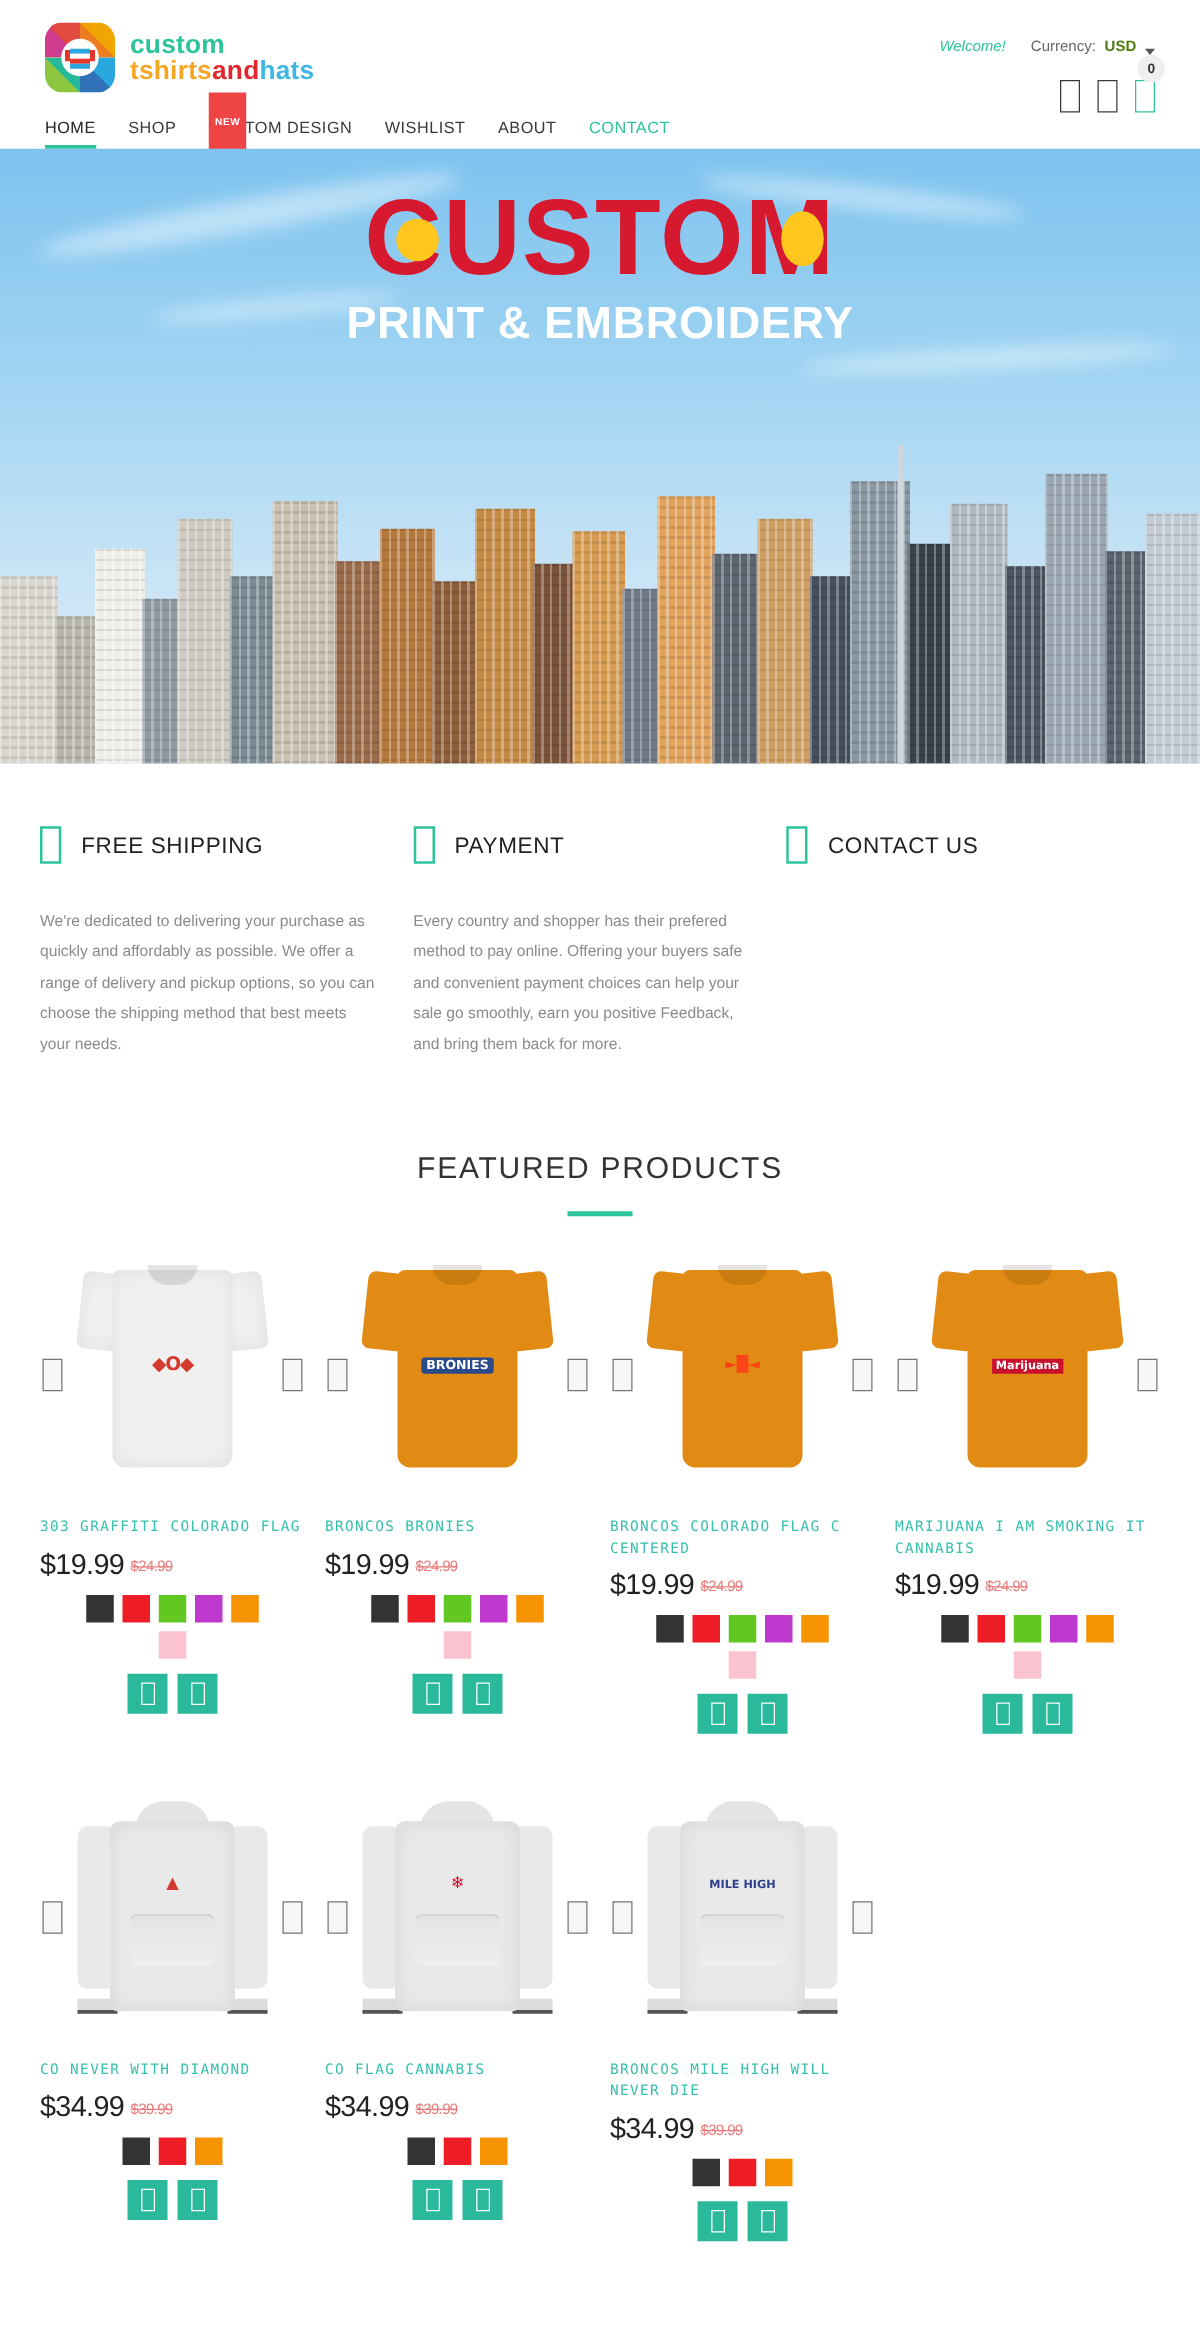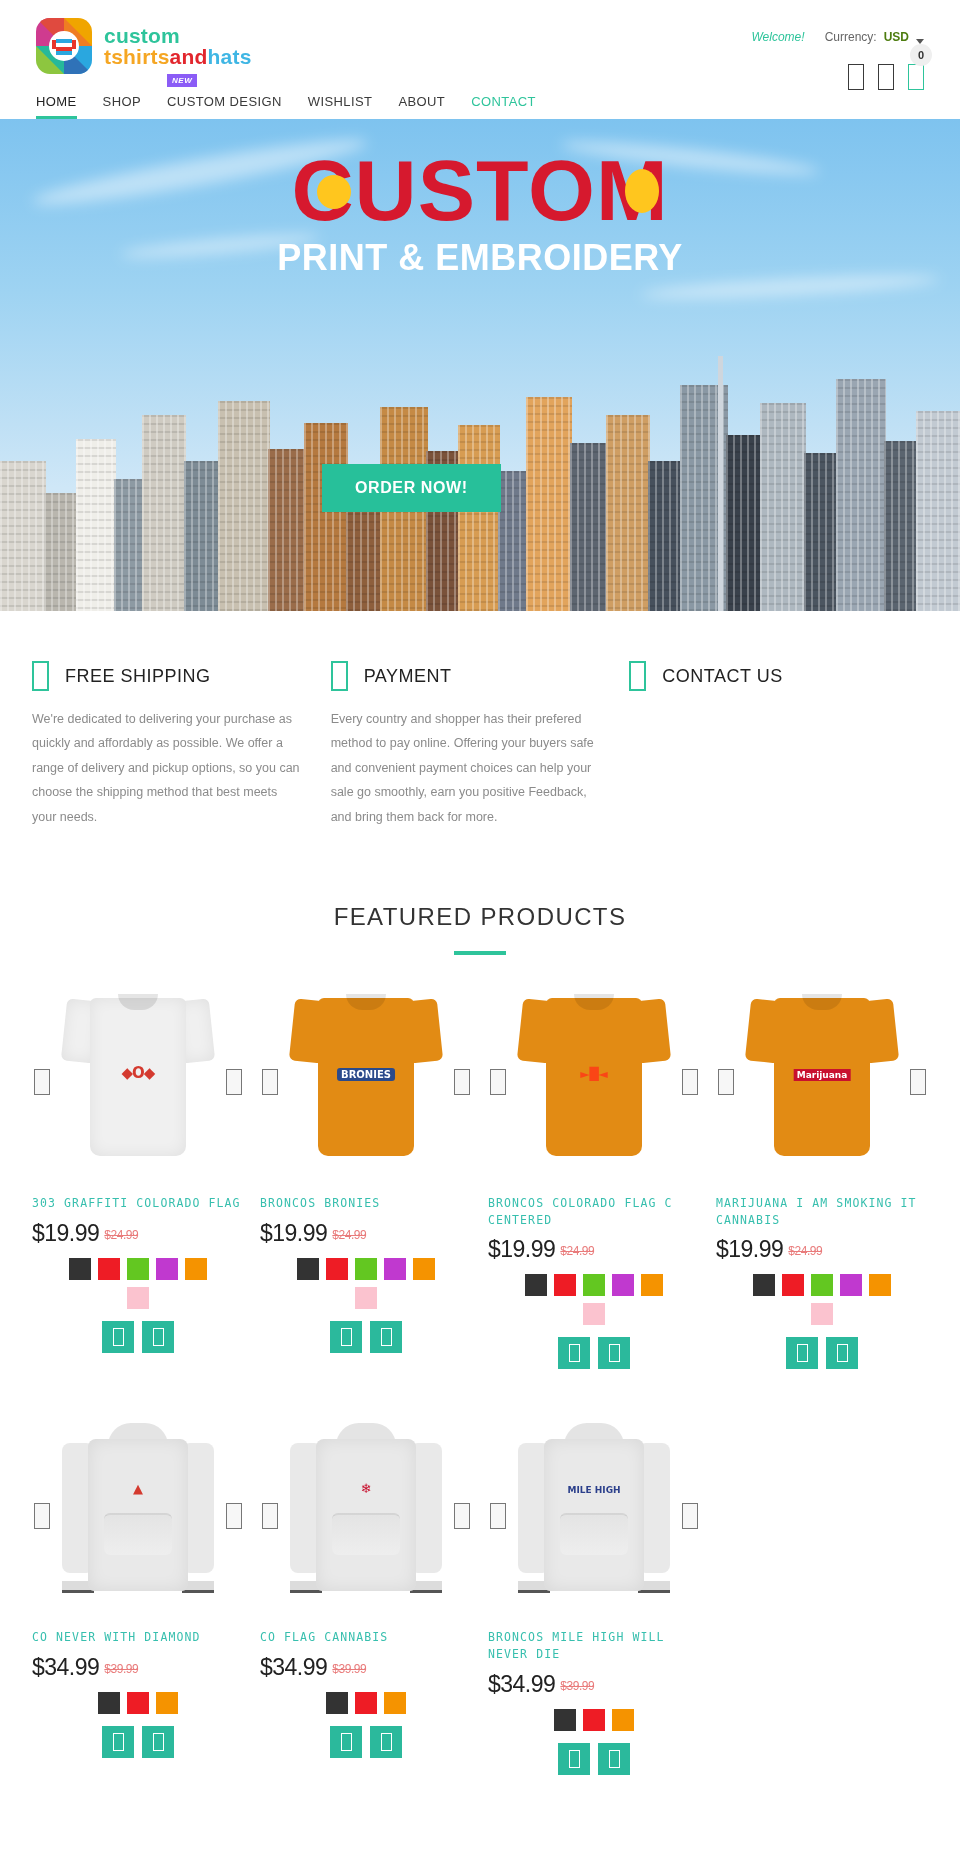--- a/index.html
+++ b/index.html
@@ -80,22 +80,22 @@
     position:relative; font-size: 13px; letter-spacing: 0.4px;
     color:#3a3a3a; padding-bottom: 10px; cursor:pointer; white-space:nowrap;
   }
   .nav-item.active { color:#222; }
   .nav-item.active::after {
     content:""; position:absolute; left:0; right:0; bottom:0; height:3px; background:#2ec49b;
   }
   .nav-item.contact { color:#2ec49b; }
   .new-badge {
     position:absolute; top:-20px; left: 0px;
-    background:#8b5cf6; color:#fff; font-size:8px; font-weight:700;
-    padding: 2px 5px; letter-spacing:0.5px;font-style:italic;
+    background:#ef4444; color:#fff; font-size:8px; font-weight:700;
+    padding: 19px 5px; letter-spacing:0.5px;
   }
 
   
   .hero {
     width: 960px; height: 492px; position: relative; overflow: hidden;
     background: linear-gradient(to bottom, #7ec3ef 0%, #9ed3f2 35%, #bfe0f5 62%, #cfe7f7 75%, #dfeefb 100%);
   }
   .cloud { position:absolute; background: rgba(255,255,255,0.45); border-radius: 50%; filter: blur(7px); }
   .c1 { left: 30px; top: 40px; width: 340px; height: 26px; transform: rotate(-10deg); }
   .c2 { left: 560px; top: 30px; width: 260px; height: 18px; transform: rotate(6deg); }
@@ -138,21 +138,21 @@
     position:absolute; top: 340px; width: 14px; height: 26px; opacity: 0.35;
   }
   .arrow-l { left: 14px; }
   .arrow-r { right: 14px; }
 
   
   .services {
     display:flex; gap: 0; padding: 50px 32px 0 32px; width: 960px;
   }
   .svc { width: 303px; padding-right: 30px; }
-  .svc-head { display:flex; align-items:center; gap: 16px; margin-bottom: 16px; }
+  .svc-head { display:flex; align-items:center; gap: 16px; margin-bottom: 34px; }
   .svc-icon { width:17px; height:30px; border:2px solid #2ec49b; }
   .svc-title { font-size: 18px; letter-spacing: 0.5px; color:#222; font-weight:400; }
   .svc-body { font-size: 12.5px; line-height: 1.95; color:#8b8b8b; }
 
   
   .featured { margin-top: 74px; text-align:center; }
   .featured h2 {
     font-size: 24px; font-weight: 400; letter-spacing: 1.4px; color:#333;
   }
   .featured .rule { width: 52px; height: 4px; background:#2ec49b; margin: 20px auto 0; }
@@ -381,21 +381,20 @@
       </span>
     <span class="bldg" style="left:916px;width:44px;height:200px;background:#c2cad2;">
         <span class="win-grid"></span>
       </span>
     <span class="bldg" style="left:718px;width:5px;height:262px;background:#cfd6dd;"></span>
   </div>
 
   <div class="arrow arrow-l"></div>
   <div class="arrow arrow-r"></div>
 
-  <button class="order-btn">ORDER NOW!</button>
 </div>
 
 <div class="services">
   <div class="svc">
     <div class="svc-head">
       <span class="svc-icon"></span>
       <span class="svc-title">FREE SHIPPING</span>
     </div>
     <div class="svc-body">We're dedicated to delivering your purchase as quickly and affordably as possible. We offer a range of delivery and pickup options, so you can choose the shipping method that best meets your needs.</div>
   </div>

